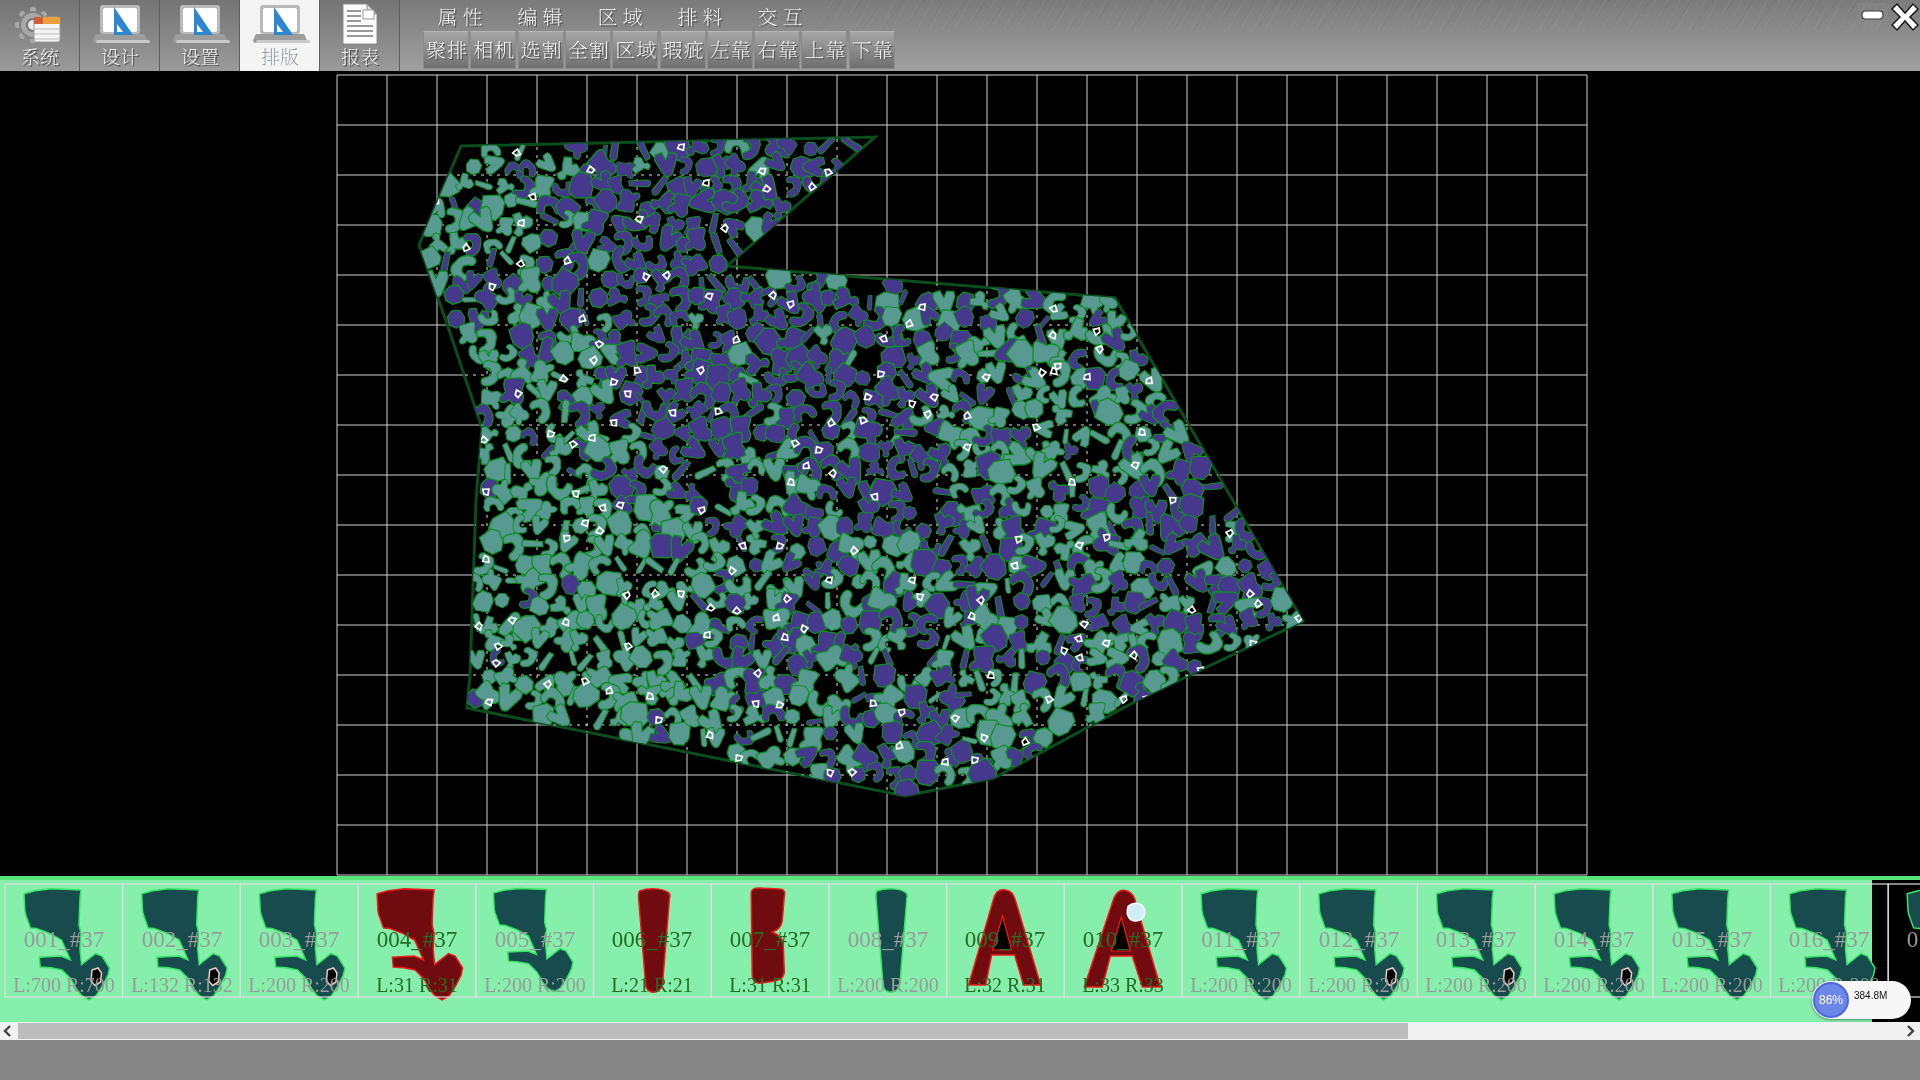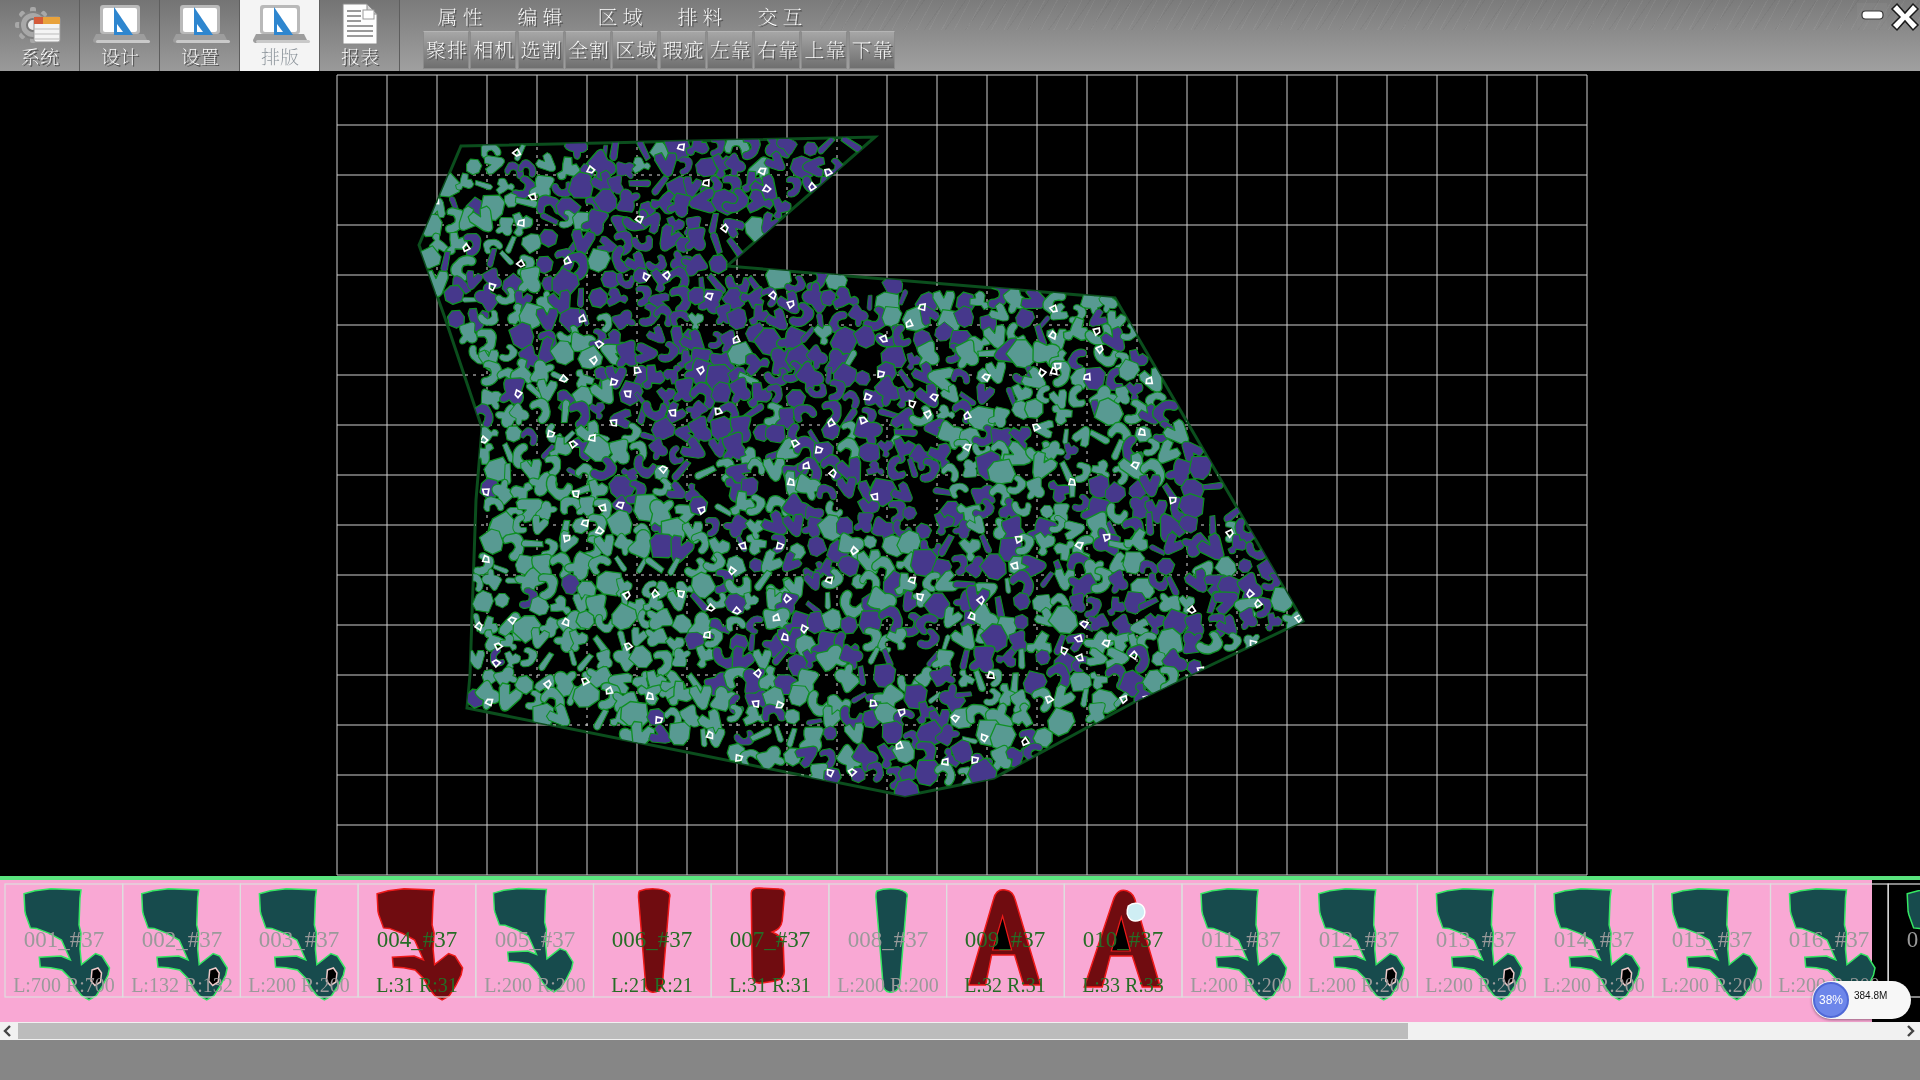--- a/index.html
+++ b/index.html
@@ -1,21 +1,21 @@
 <!DOCTYPE html>
 <html><head><meta charset="utf-8"><style>
 *{margin:0;padding:0;box-sizing:border-box}
 html,body{width:1920px;height:1080px;overflow:hidden;background:#000;font-family:"Liberation Sans",sans-serif}
 #topbar{position:absolute;left:0;top:0;width:1920px;height:71px;background:linear-gradient(#7b7b7b,#a0a0a0)}
 #topbar .hatch{position:absolute;left:820px;top:0;width:1100px;height:30px;background:repeating-linear-gradient(118deg,rgba(255,255,255,.05) 0 1px,transparent 1px 11px),repeating-linear-gradient(125deg,rgba(0,0,0,.04) 0 1px,transparent 1px 17px)}
 .appbtn{position:absolute;top:0;width:80px;height:71px;background:linear-gradient(#747474,#9a9a9a);border-right:1px solid #5e5e5e}
 .appbtn.active{background:#f4f4f4}
 .cmd{position:absolute;top:31px;height:38px;width:46px;background:linear-gradient(#a6a6a6,#6f6f6f);border:1px solid #8b8b8b;border-top-color:#b5b5b5}
 #canvas{position:absolute;left:0;top:71px;width:1920px;height:805px;background:#000}
-#strip{position:absolute;left:0;top:876px;width:1872px;height:146px;background:#f9a8d4}
+#strip{position:absolute;left:0;top:876px;width:1872px;height:146px;background:#86efac}
 #greenline{position:absolute;left:0;top:0;width:1920px;height:4px;background:#5ae47e}
 #scroll{position:absolute;left:0;top:1022px;width:1920px;height:18px;background:#f1f1f1}
 #thumbtrack{position:absolute;left:18px;top:1023px;width:1390px;height:16px;background:#bcbcbc}
 #botbar{position:absolute;left:0;top:1040px;width:1920px;height:40px;background:#868686}
 #badge{position:absolute;left:1812px;top:981px;width:99px;height:38px;background:#f7f7f7;border-radius:19px;box-shadow:0 1px 3px rgba(0,0,0,.4)}
 #badge .circ{position:absolute;left:1px;top:1px;width:36px;height:36px;border-radius:50%;background:#6d86ea;border:2px solid #5069d6;color:#fff;font-size:12px;text-align:center;line-height:32px}
 #badge .mem{position:absolute;left:42px;top:9px;font-size:10px;color:#111}
 </style></head><body>
 <div id="topbar">
  <div class="hatch"></div>
@@ -1556,14 +1556,14 @@
       <text x="1947" y="992" fill="#9a9a9a" font-size="20" text-anchor="middle" font-family="Liberation Serif"></text>
  </svg>
 </div>
 <div id="scroll"><svg width="1920" height="18">
       <path d="M10,4 L5,9 L10,14" stroke="#444" stroke-width="2.4" fill="none"></path>
       <path d="M1908,4 L1913,9 L1908,14" stroke="#444" stroke-width="2.4" fill="none"></path>
     </svg></div>
 <div id="thumbtrack"></div>
 <div id="botbar"></div>
 <div id="badge">
-    <div class="circ">38%</div>
+    <div class="circ">86%</div>
     <div class="mem">384.8M</div>
   </div>
 </body></html>

